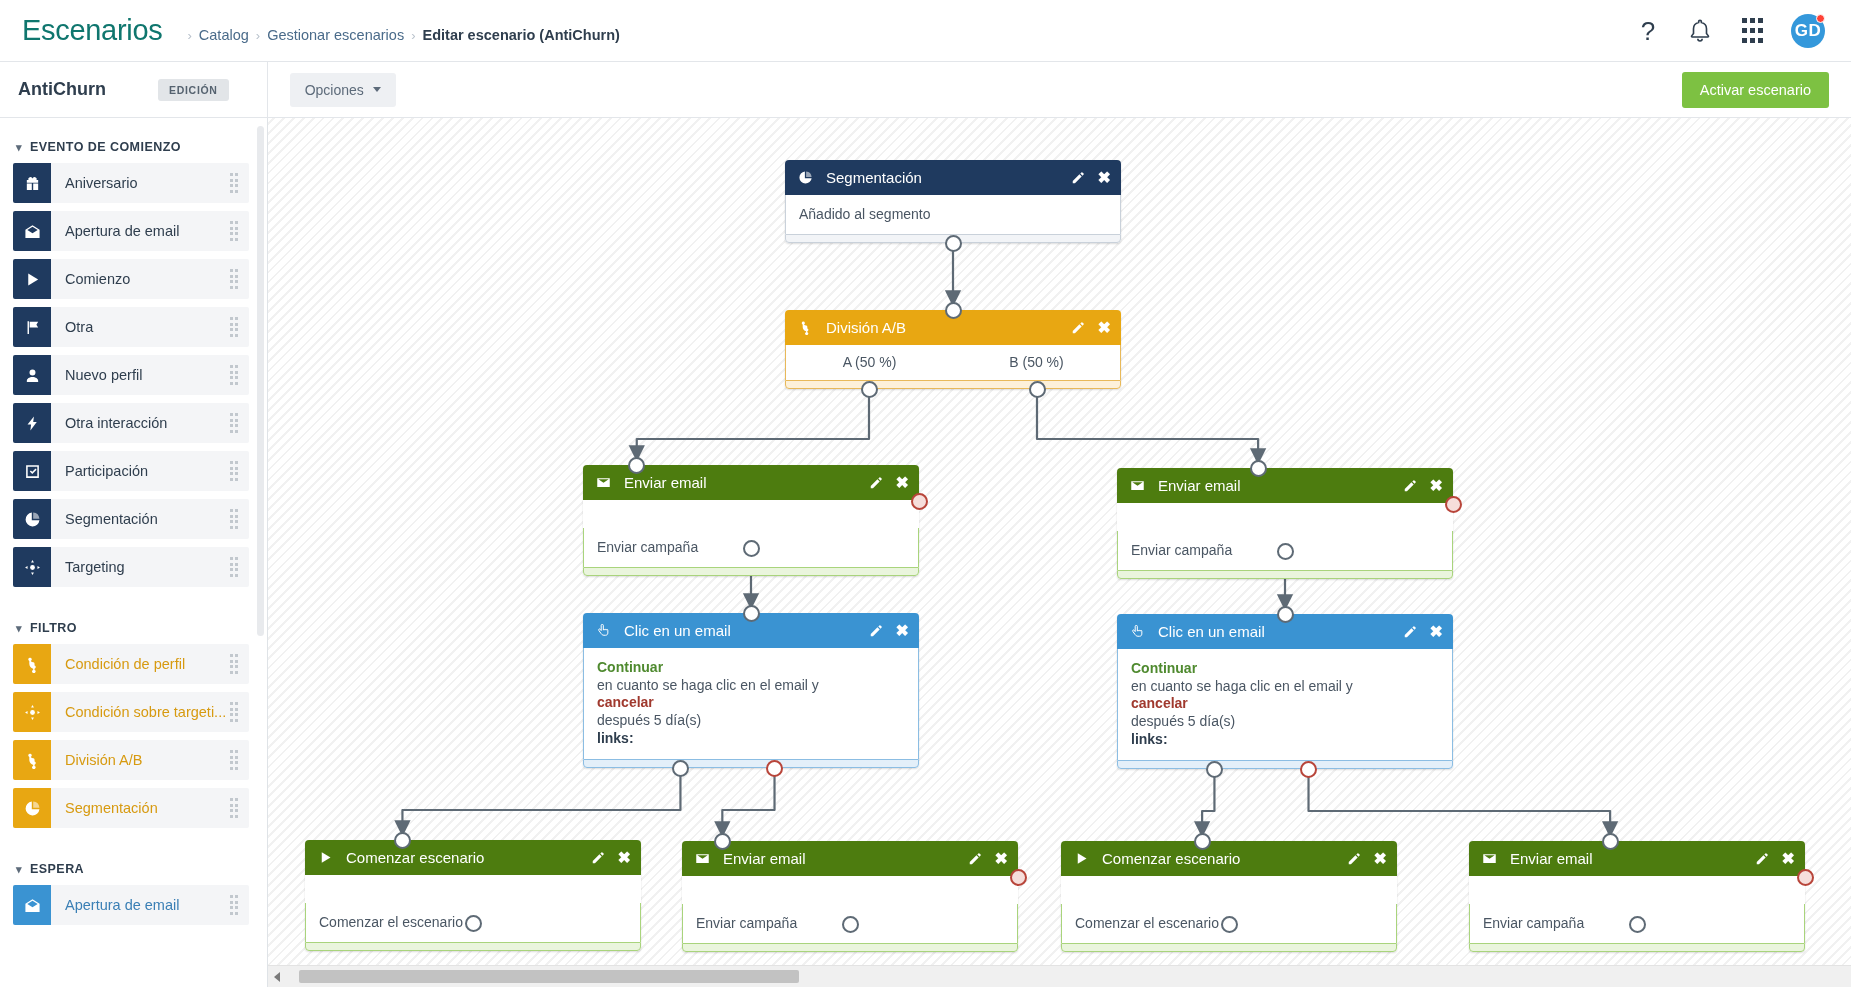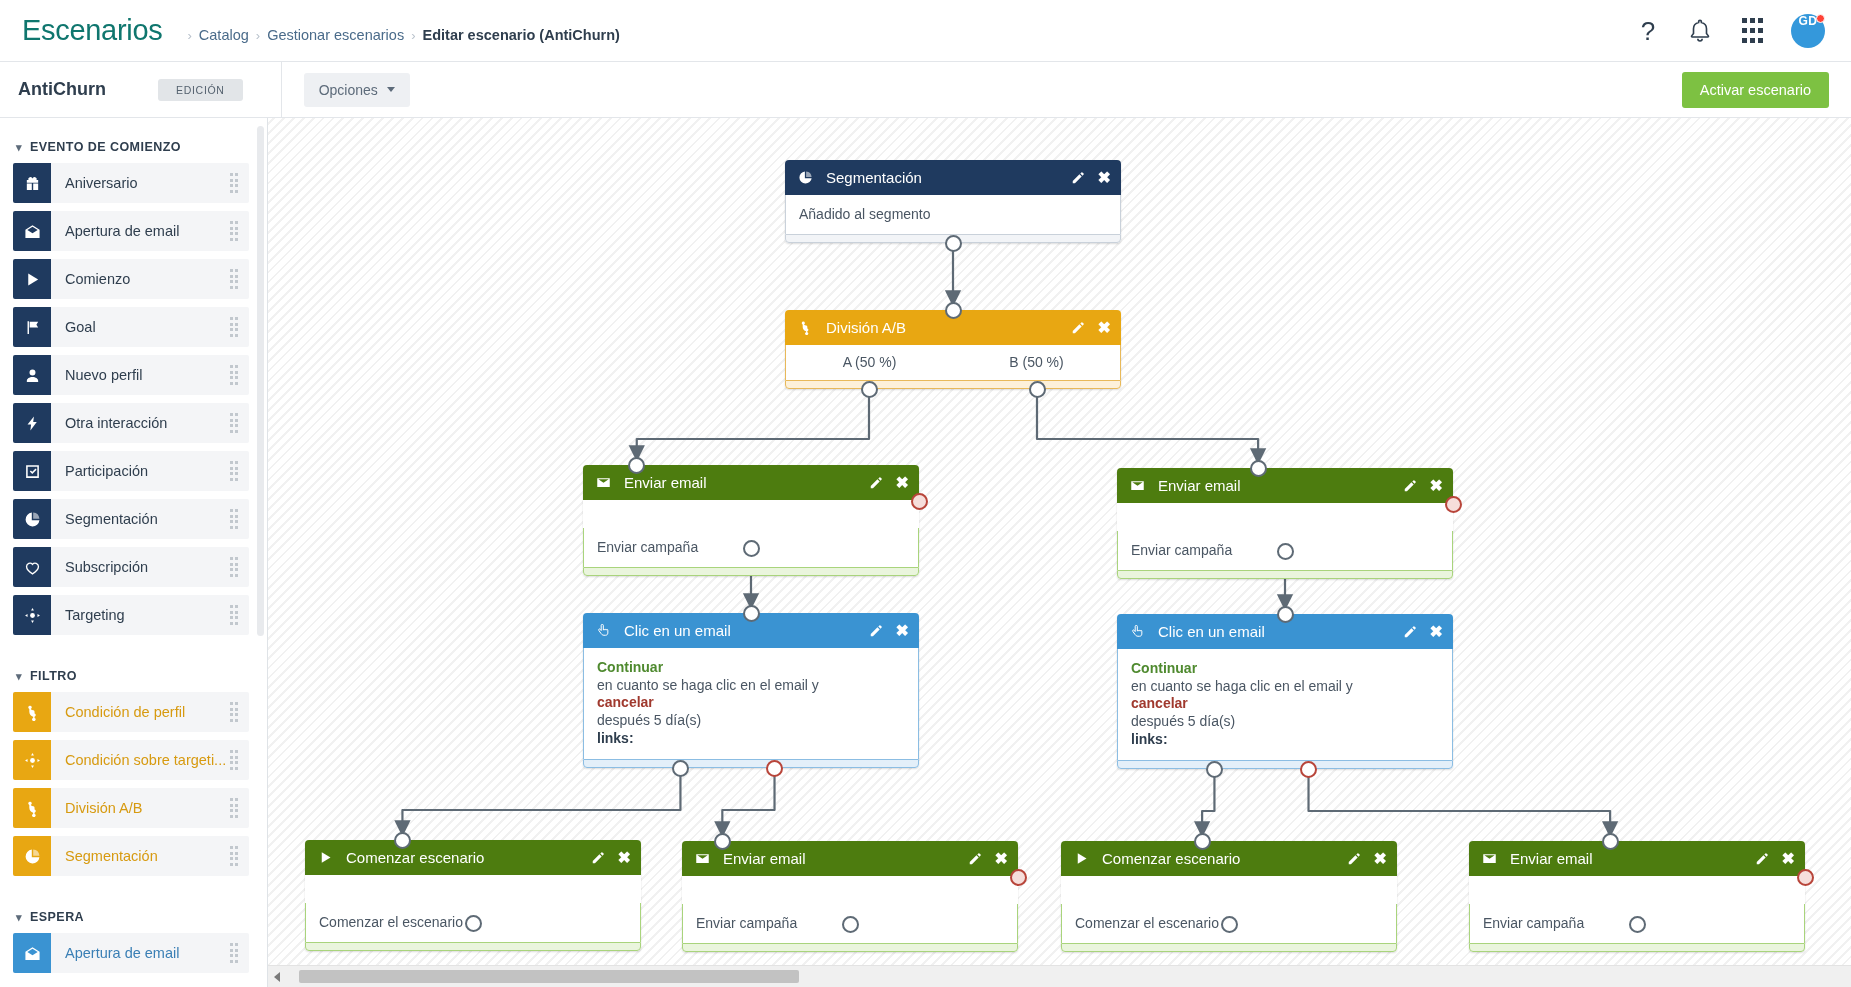--- a/index.html
+++ b/index.html
@@ -45,22 +45,22 @@
     width: 26px; height: 26px;
     display: flex; align-items: center; justify-content: center;
     cursor: pointer; color: #2f3e4e;
   }
   .q-mark { font-size: 26px; font-weight: 400; line-height: 1; color: #2f3e4e; }
   .grid-icon { display: grid; grid-template-columns: repeat(3, 5px); gap: 3px; }
   .grid-icon i { width: 5px; height: 5px; background: #2f3e4e; display: block; }
   .avatar {
     width: 34px; height: 34px; border-radius: 50%;
     background: #3498db; color: #fff;
-    font-size: 12px; font-weight: bold;
-    display: flex; align-items: flex-start; justify-content: center;
+    font-size: 17px; font-weight: bold;
+    display: flex; align-items: center; justify-content: center;
     position: relative; cursor: pointer; letter-spacing: .5px;
   }
   .avatar .dot {
     position: absolute; top: 0px; right: 0px;
     width: 9px; height: 9px; border-radius: 50%;
     background: #ff4136; border: 1px solid #fff;
   }
 
   
   .subbar {
@@ -72,22 +72,22 @@
     padding-left: 18px;
     padding-right: 22px;
     position: relative;
   }
   .scn-name {
     font-size: 18px; font-weight: bold; color: #2f3e4e;
     width: 140px;
   }
   .badge-edicion {
     background: #e2e5e8; color: #55626f;
-    font-size: 10.5px; font-weight: normal; letter-spacing: .7px;
-    padding: 5px 18px; border-radius: 3px;
+    font-size: 10.5px; font-weight: bold; letter-spacing: .7px;
+    padding: 5px 11px; border-radius: 3px;
   }
   .subbar-divider {
     width: 1px; height: 56px; background: #e3e6ea; margin-left: 38px;
   }
   .btn-opciones {
     margin-left: 22px;
     background: #eef0f3; color: #5d6b7a;
     border: none; border-radius: 3px;
     font-size: 14px; font-family: inherit;
     padding: 9px 15px; cursor: pointer;
@@ -369,21 +369,21 @@
               <i></i>
               <i></i>
             </span>
           </div>
           <div class="sb-item">
             <span class="sb-ico">
               <svg viewBox="0 0 24 24" class="">
                 <path d="M5 3h2v18H5V3zm3 1h12l-2.5 4L20 12H8V4z"></path>
               </svg>
             </span>
-            <span class="sb-label">Goal</span>
+            <span class="sb-label">Otra</span>
             <span class="sb-handle">
               <i></i>
               <i></i>
               <i></i>
               <i></i>
               <i></i>
               <i></i>
               <i></i>
               <i></i>
             </span>
@@ -443,38 +443,20 @@
             </span>
           </div>
           <div class="sb-item">
             <span class="sb-ico">
               <svg viewBox="0 0 24 24" class="">
                 <path d="M11 2.2A9.8 9.8 0 1 0 21.8 13H11V2.2z"></path>
                 <path d="M13 2.2V11h8.8A9.8 9.8 0 0 0 13 2.2z" opacity=".55"></path>
               </svg>
             </span>
             <span class="sb-label">Segmentación</span>
-            <span class="sb-handle">
-              <i></i>
-              <i></i>
-              <i></i>
-              <i></i>
-              <i></i>
-              <i></i>
-              <i></i>
-              <i></i>
-            </span>
-          </div>
-          <div class="sb-item">
-            <span class="sb-ico">
-              <svg viewBox="0 0 24 24" class="">
-                <path d="M12 21s-8.4-5.1-8.4-10.3A4.8 4.8 0 0 1 12 7.6a4.8 4.8 0 0 1 8.4 3.1C20.4 15.9 12 21 12 21z" fill="none" stroke="#fff" stroke-width="1.9"></path>
-              </svg>
-            </span>
-            <span class="sb-label">Subscripción</span>
             <span class="sb-handle">
               <i></i>
               <i></i>
               <i></i>
               <i></i>
               <i></i>
               <i></i>
               <i></i>
               <i></i>
             </span>

